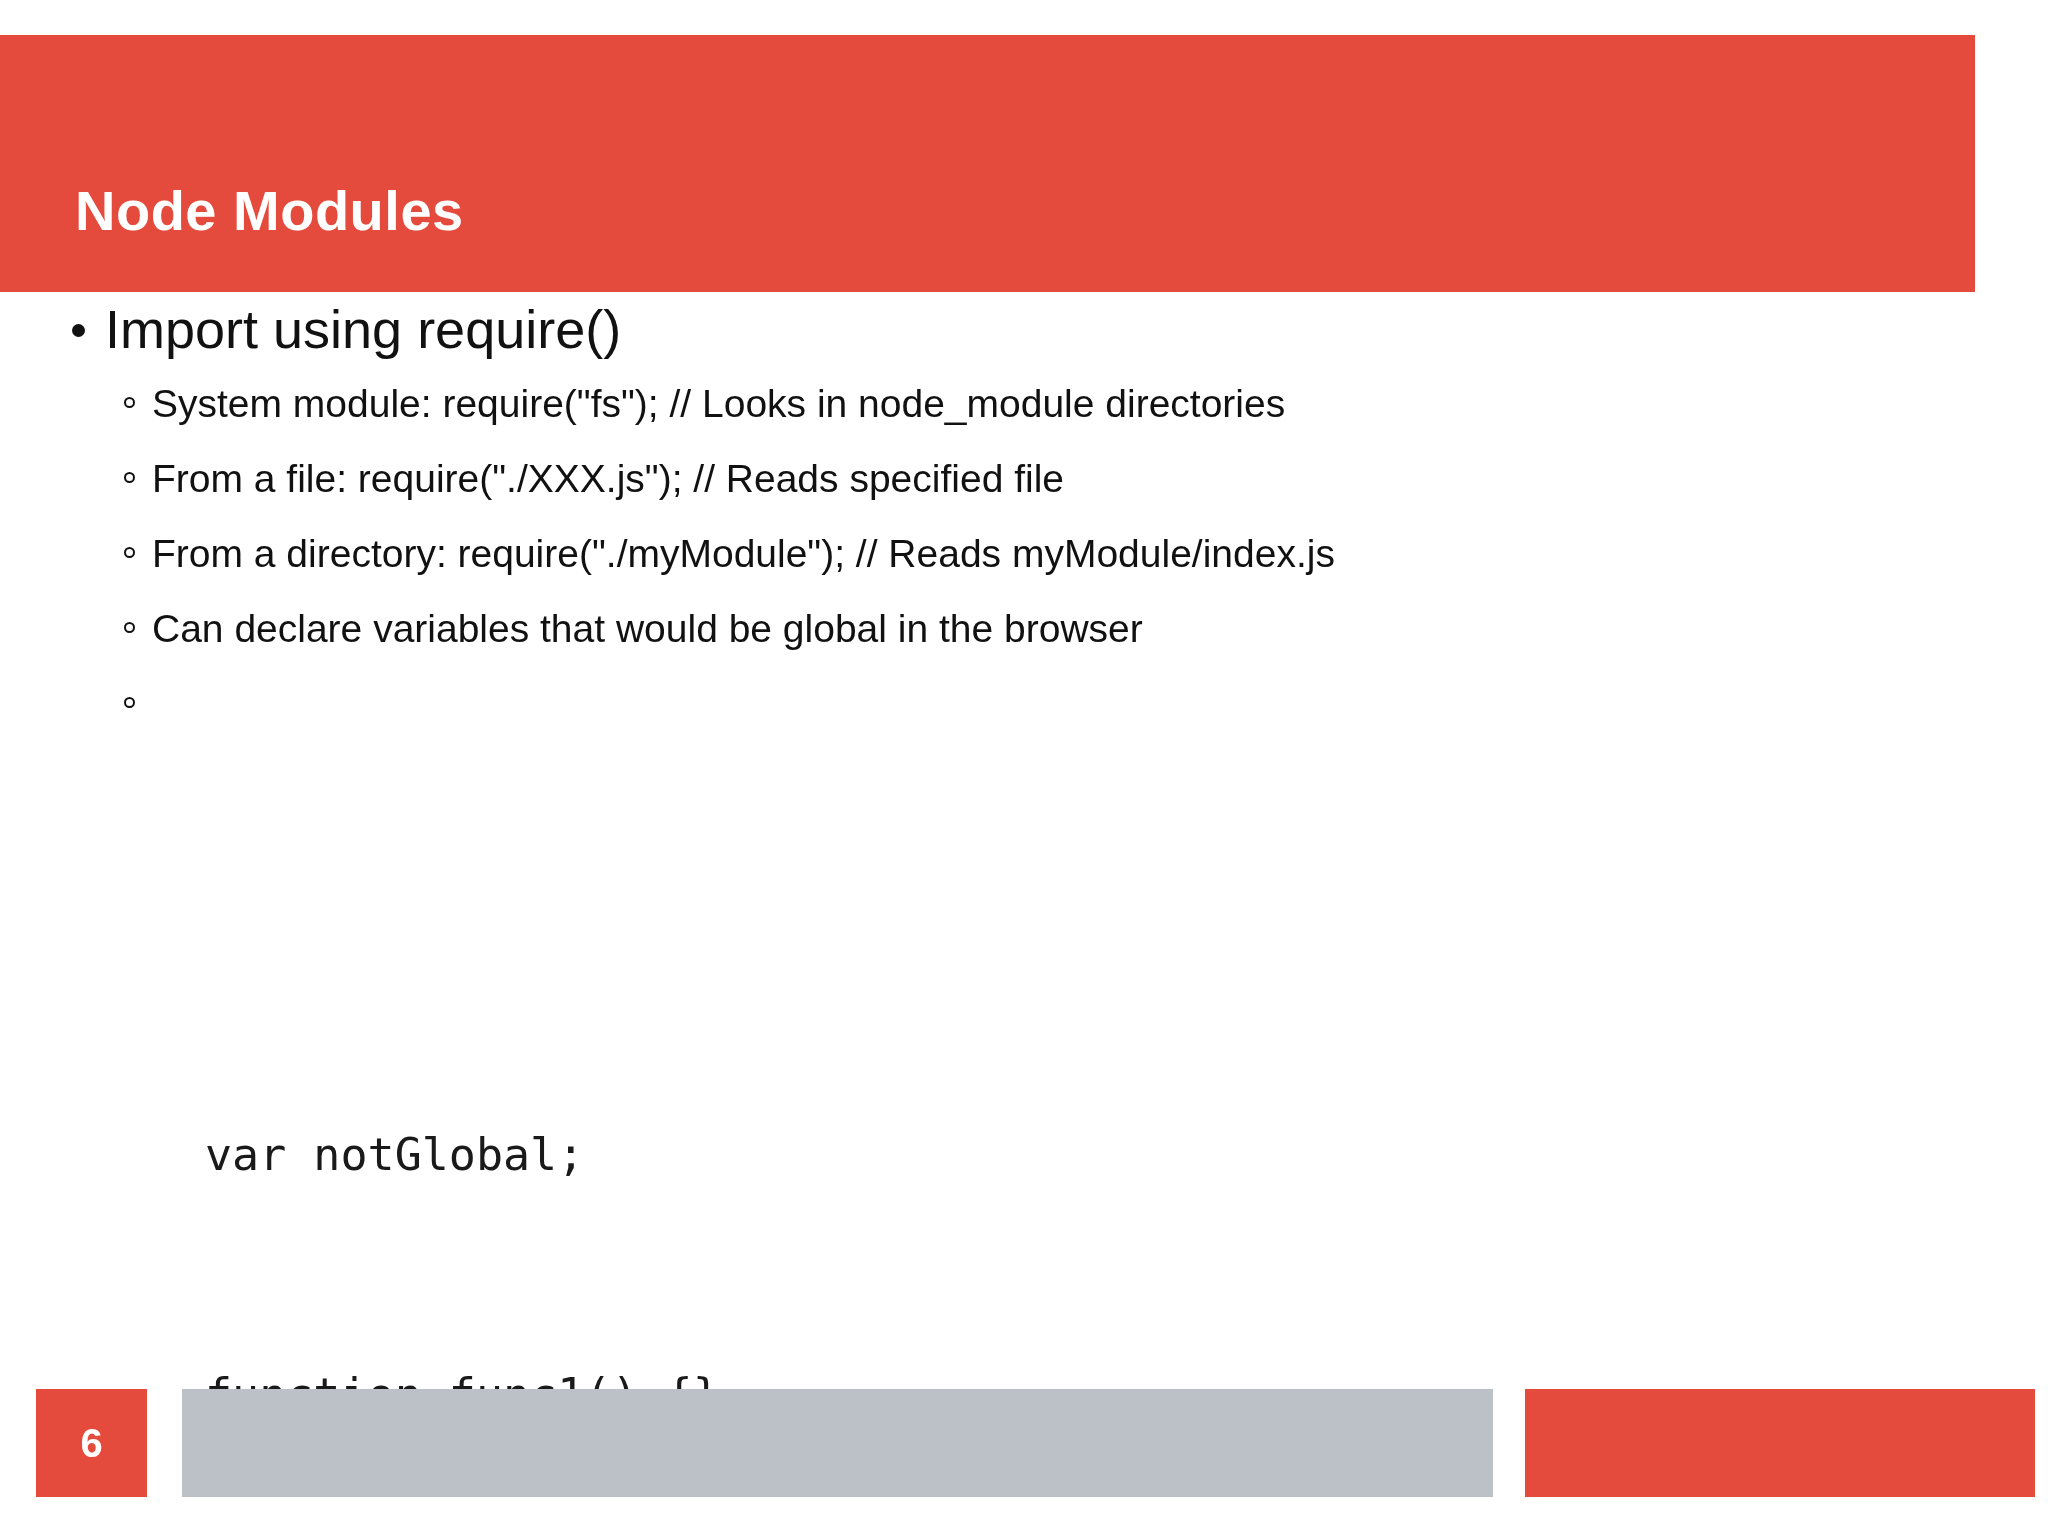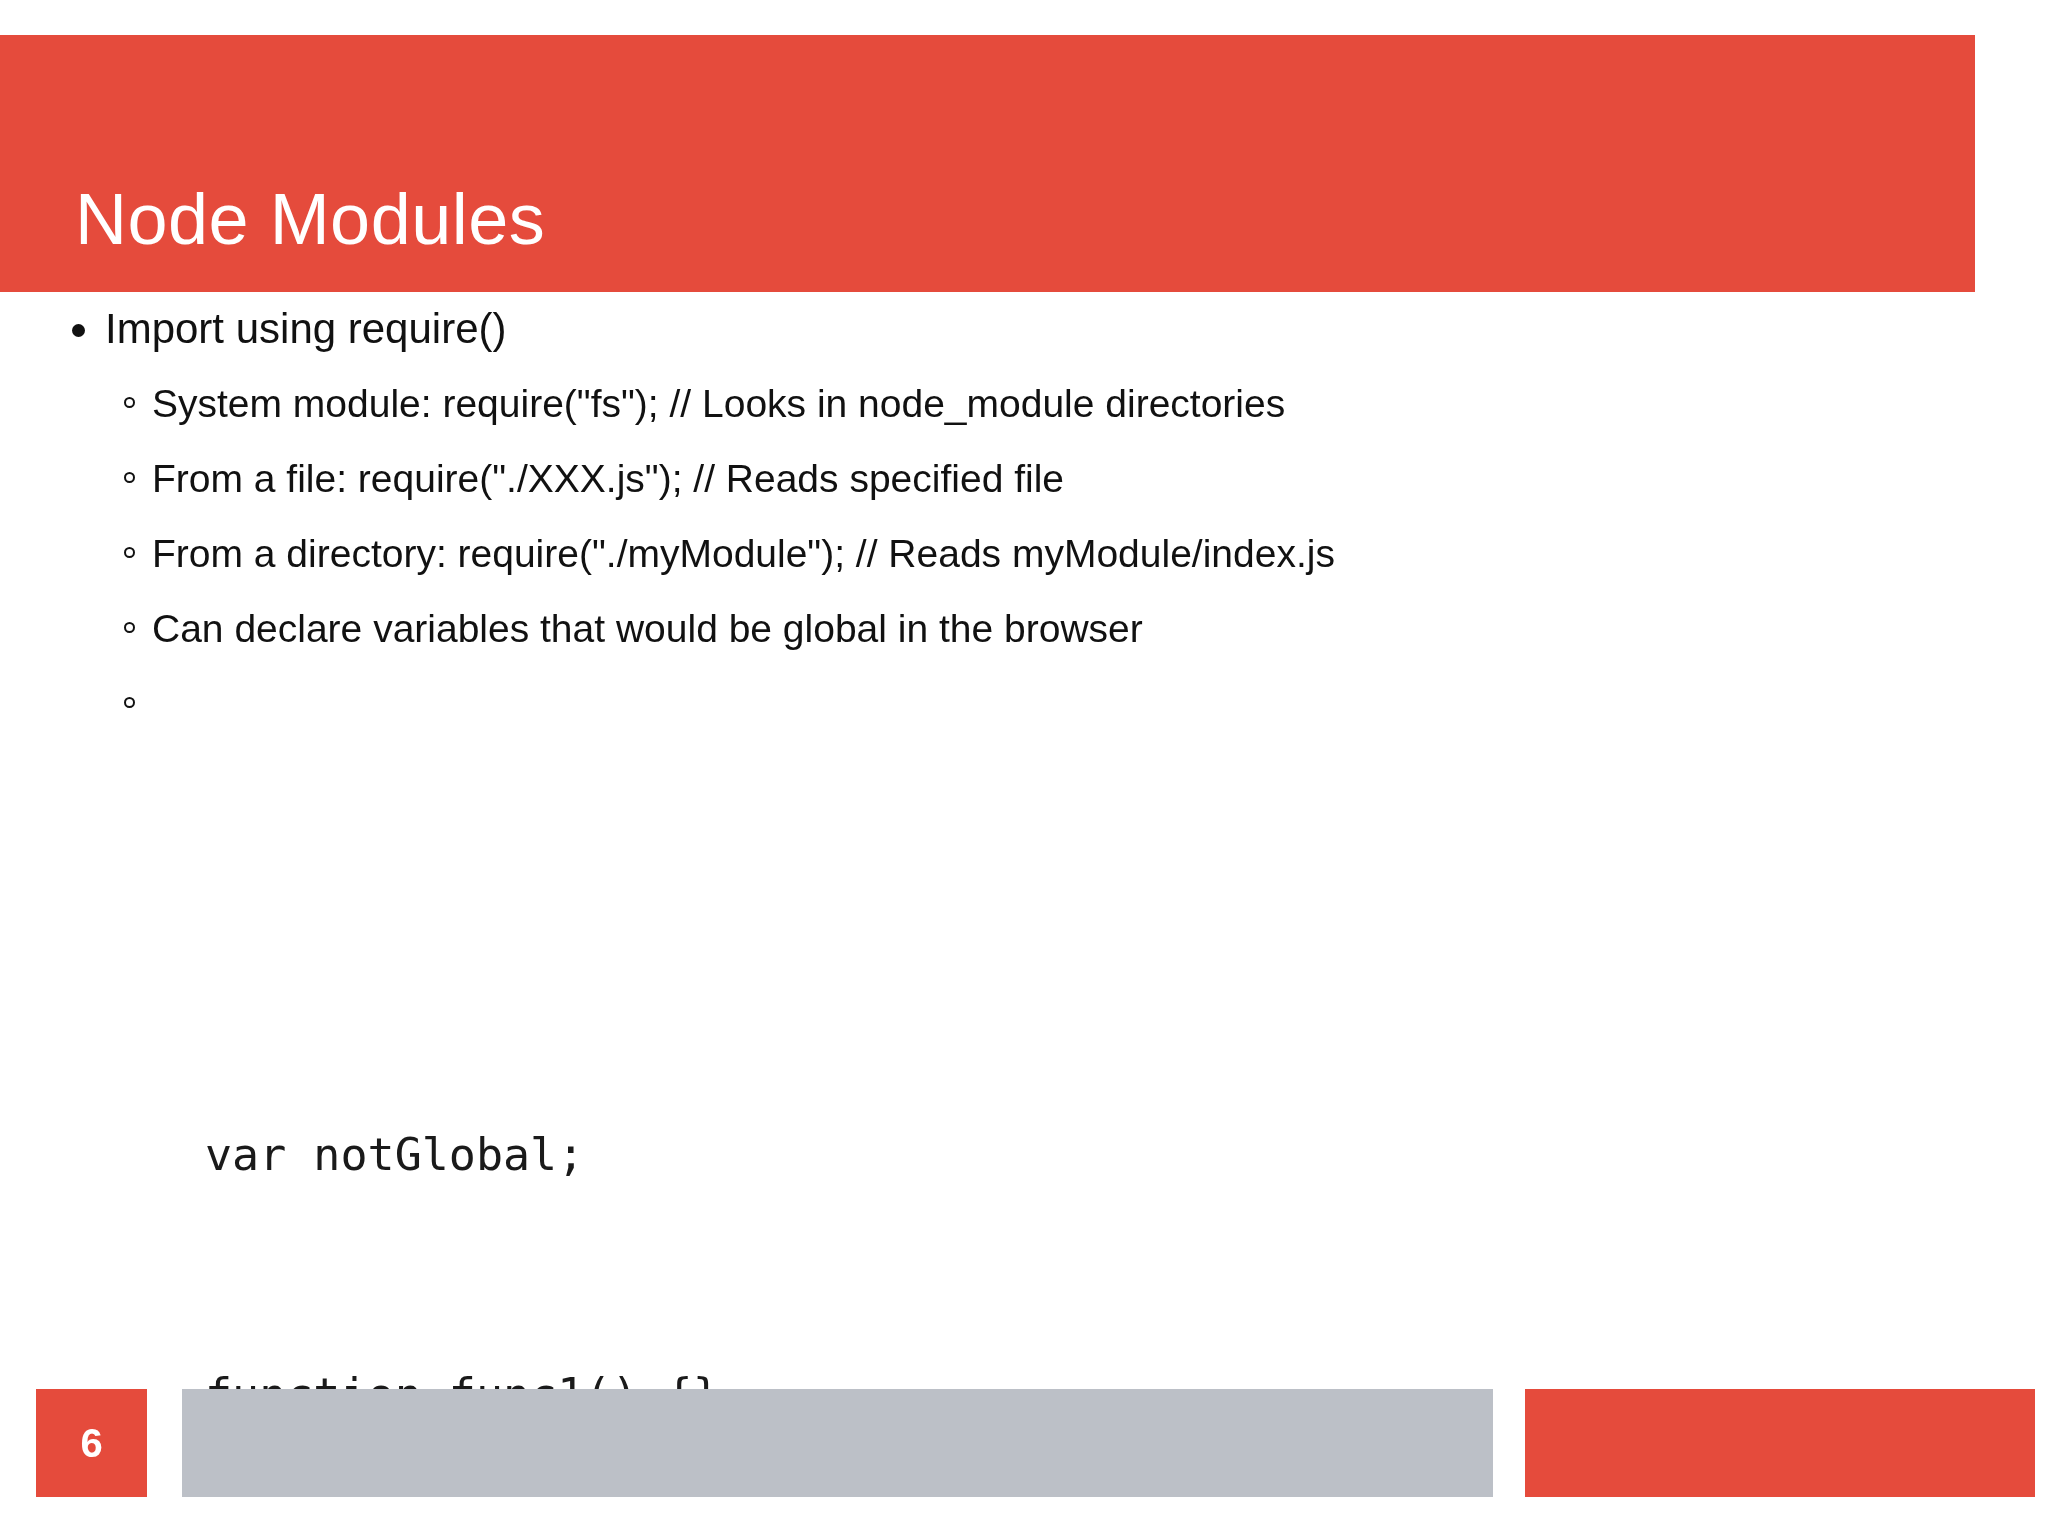--- a/index.html
+++ b/index.html
@@ -29,24 +29,24 @@
     left: 0;
     top: 35px;
     width: 1975px;
     height: 257px;
     background: #E54B3C;
   }
   #title-text {
     position: absolute;
     left: 75px;
     top: 148px;
-    font-size: 72px;
+    font-size: 56px;
     line-height: 1;
     color: #FFFFFF;
-    font-weight: 400;
+    font-weight: 700;
     letter-spacing: 0.5px;
     white-space: nowrap;
   }
 
   
   #body {
     position: absolute;
     left: 0;
     top: 292px;
     width: 2048px;
@@ -55,21 +55,21 @@
   ul.lvl1 {
     list-style: none;
     margin: 0;
     padding: 0;
   }
   li.bullet1 {
     position: relative;
     margin: 0 0 0 0;
     padding: 0 0 0 105px;
     color: #111111;
-    font-size: 42px;
+    font-size: 54px;
     line-height: 74px;
     white-space: nowrap;
   }
   li.bullet1 > .b1-marker {
     position: absolute;
     left: 72px;
     top: 0;
     width: 18px;
     height: 74px;
     line-height: 74px;

